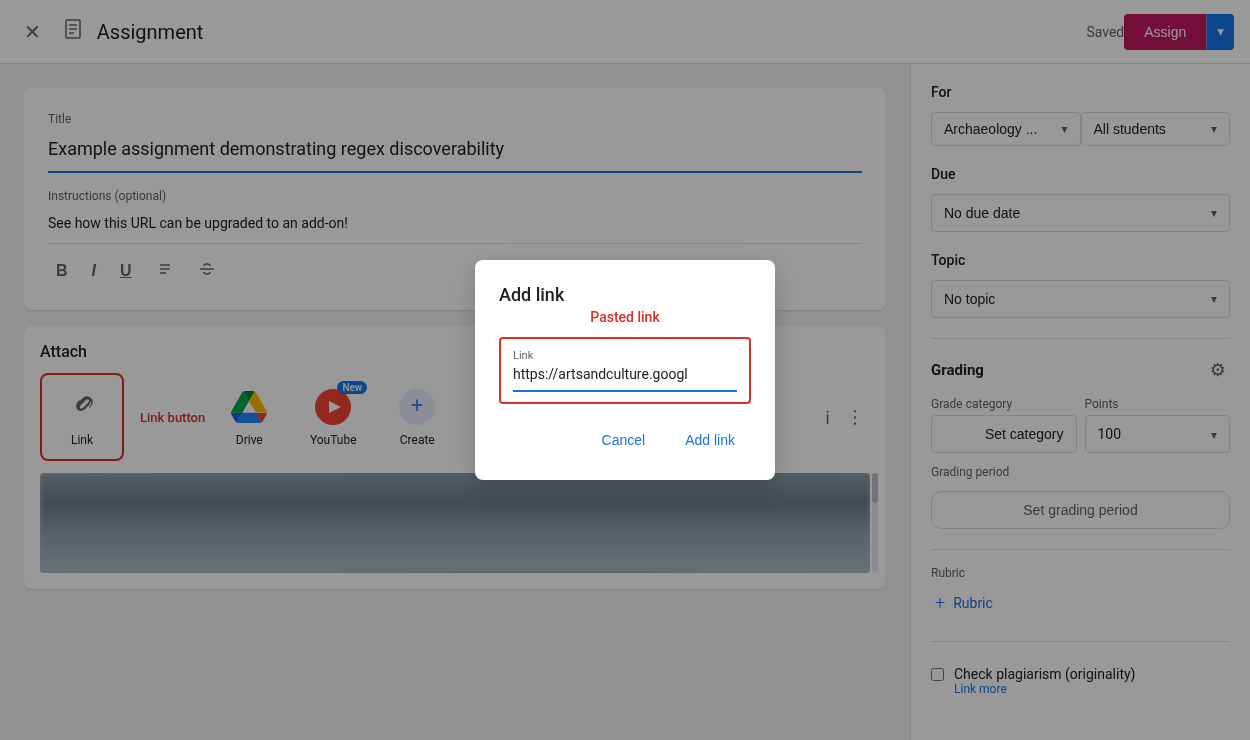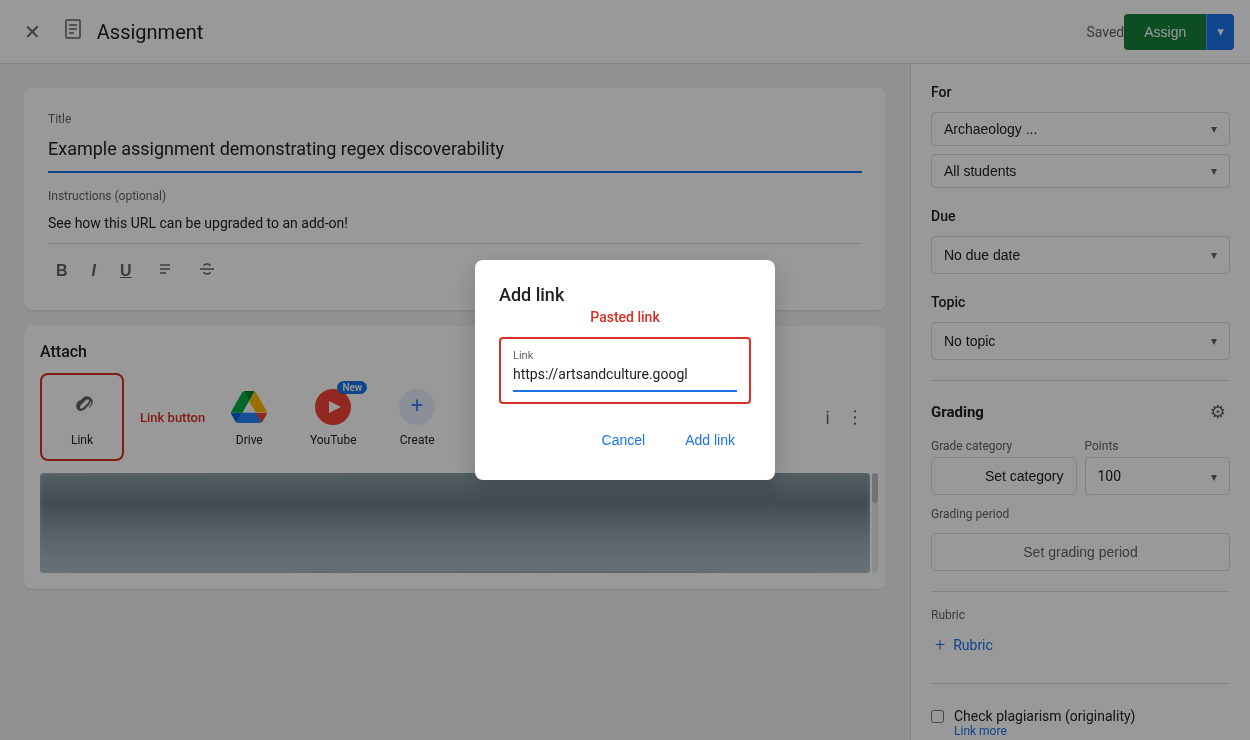--- a/index.html
+++ b/index.html
@@ -17,21 +17,21 @@
     .close-btn {
       background: none; border: none; cursor: pointer;
       color: #5f6368; font-size: 20px; padding: 8px; border-radius: 50%;
       display: flex; align-items: center; justify-content: center;
     }
     .assignment-icon { color: #5f6368; font-size: 22px; }
     .header-right { display: flex; align-items: center; gap: 0; }
     .saved-text { color: #5f6368; font-size: 14px; }
     .assign-btn-group { display: flex; border-radius: 4px; overflow: hidden; }
     .assign-btn {
-      background: #15803d; color: #fff; border: none; cursor: pointer;
+      background: #be185d; color: #fff; border: none; cursor: pointer;
       padding: 0 20px; height: 36px; font-size: 14px; font-weight: 500;
     }
     .assign-dropdown {
       background: #1a73e8; color: #fff; border: none; border-left: 1px solid rgba(255,255,255,0.3);
       cursor: pointer; padding: 0 10px; height: 36px; display: flex; align-items: center;
     }
 
     
     .main-layout {
       display: flex; height: calc(740px - 64px);
@@ -86,21 +86,21 @@
       color: #d93025; font-size: 13px; font-weight: 500; margin-left: 8px;
     }
 
     
     .right-panel {
       width: 340px; background: #fff; border-left: 1px solid #e0e0e0;
       overflow-y: auto; padding: 20px;
     }
     .right-section { margin-bottom: 20px; }
     .right-section-title { font-size: 14px; font-weight: 500; color: #202124; margin-bottom: 12px; }
-    .dropdown-row { display: flex; gap: 8px; margin-bottom: 4px; flex-direction: column; }
+    .dropdown-row { display: flex; gap: 0; margin-bottom: 4px; }
     .dropdown-btn {
       flex: 1; display: flex; align-items: center; justify-content: space-between;
       border: 1px solid #dadce0; border-radius: 4px; padding: 8px 12px;
       background: #fff; cursor: pointer; font-size: 14px; color: #202124;
     }
     .dropdown-caret { color: #5f6368; font-size: 12px; }
 
     .full-dropdown {
       width: 100%; display: flex; align-items: center; justify-content: space-between;
       border: 1px solid #dadce0; border-radius: 4px; padding: 10px 12px;
@@ -121,21 +121,21 @@
       width: 100%; border: 1px solid #dadce0; border-radius: 4px; padding: 10px 12px;
       background: #fff; cursor: pointer; font-size: 14px; color: #202124; text-align: right;
     }
     .points-input-wrap {
       flex: 1; display: flex; align-items: flex-end; justify-content: space-between;
       border: 1px solid #dadce0; border-radius: 4px; padding: 10px 12px;
       background: #fff;
     }
 
     .grading-period-btn {
-      width: 100%; border: 1px solid #dadce0; border-radius: 4px; padding: 10px 12px;
+      width: 100%; border: 1px solid #dadce0; border-radius: 10px; padding: 10px 12px;
       background: #fff; cursor: pointer; font-size: 14px; color: #5f6368;
       text-align: center; margin-top: 8px;
     }
 
     .rubric-add {
       display: flex; align-items: center; gap: 8px; padding: 8px 4px; cursor: pointer;
       color: #1a73e8; font-size: 14px;
     }
 
     .checkbox-row { display: flex; align-items: flex-start; gap: 10px; padding: 8px 0; }

